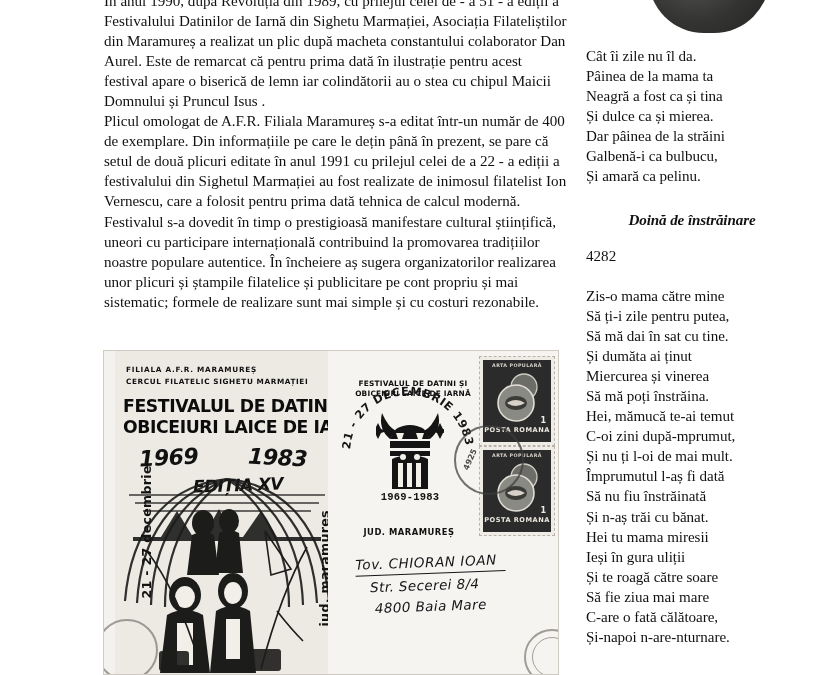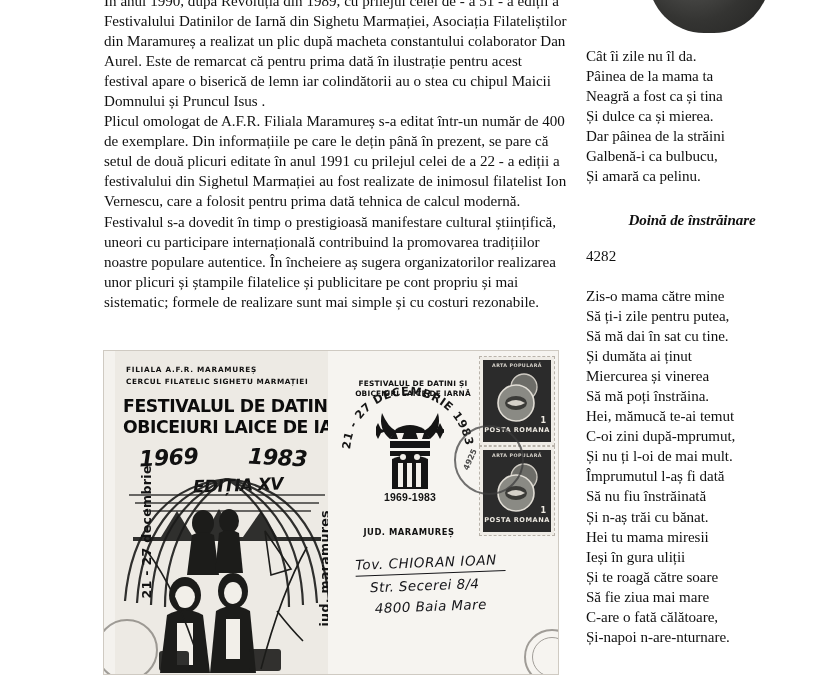--- a/index.html
+++ b/index.html
@@ -199,21 +199,21 @@
     top: 26px;
     width: 68px;
     height: 86px;
   }
   #postmark-years {
     position: absolute;
     left: 33px;
     top: 112px;
     width: 86px;
     text-align: center;
-    font-family: Liberation Sans, sans-serif;
+    font-family: Liberation Mono, monospace;
     font-weight: 700;
     font-size: 10.5px;
     letter-spacing: 0.2px;
     color: #141414;
   }
   #postmark-ring-text {
     position: absolute;
     left: 0;
     top: 0;
     width: 148px;

